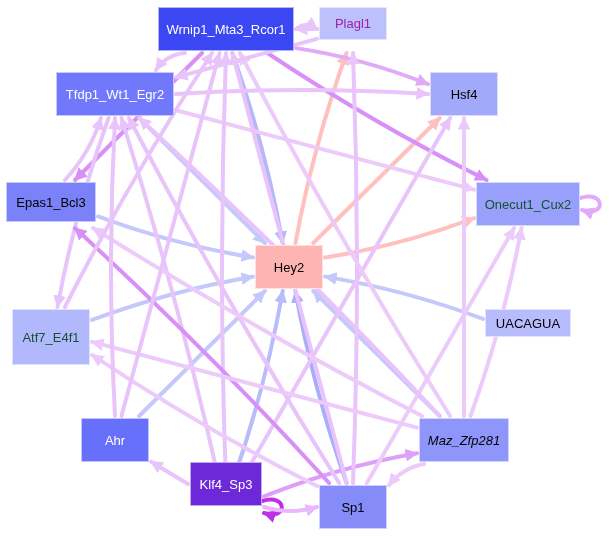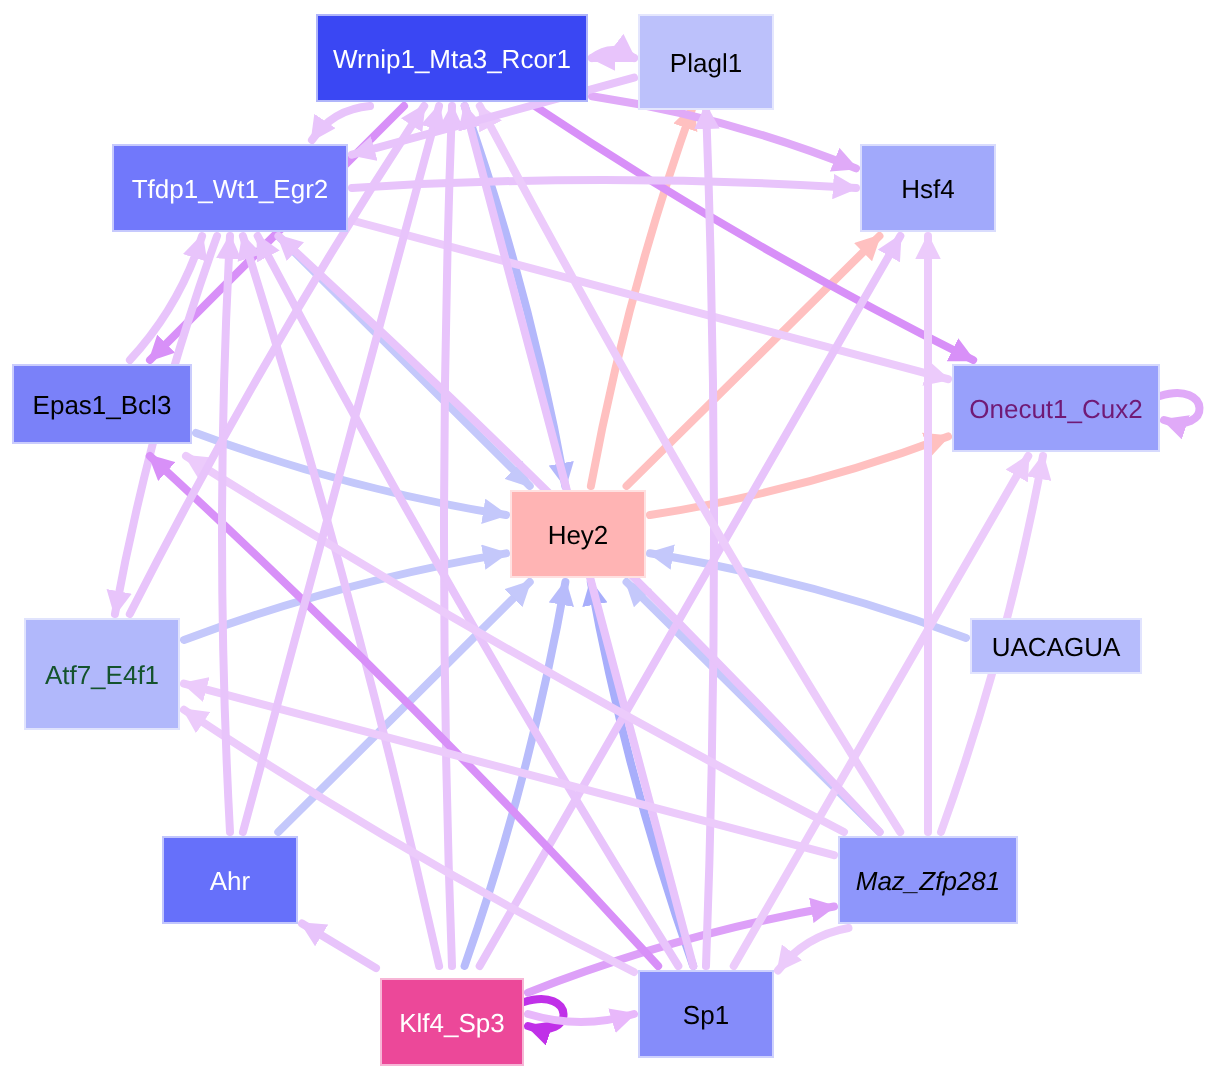--- a/index.html
+++ b/index.html
@@ -100,49 +100,49 @@
       <path fill="none" stroke="#e8c4fb" stroke-width="4" stroke-linecap="round" marker-end="url(#m5)" d="M121.48175182481752,416 Q170.5,234.5 219.5182481751825,53"></path>
       <path fill="none" stroke="#e8c4fb" stroke-width="4" stroke-linecap="round" marker-end="url(#m5)" d="M64.96363636363637,180 Q89.91478670167501,153.0231486264291 101.03636363636363,118"></path>
       <path fill="none" stroke="#e8c4fb" stroke-width="4" stroke-linecap="round" marker-end="url(#m5)" d="M64.90728476821192,307 Q131.5781594584525,175.98899968618935 212.09271523178808,53"></path>
       <path fill="none" stroke="#e8c4fb" stroke-width="4" stroke-linecap="round" marker-end="url(#m5)" d="M317,38.831932773109244 Q246.5,58.08613445378151 176,77.34033613445378"></path>
     </g>
 </svg>
 <div id="nodes">
     <div class="node" style="left: 158px; top: 7px; width: 136px; height: 44px; background: rgb(58, 71, 243); color: rgb(255, 255, 255);">
       <span>Wrnip1_Mta3_Rcor1</span>
     </div>
-    <div class="node" style="left: 319px; top: 7px; width: 68px; height: 48px; background: rgb(188, 193, 251); color: #000000;">
+    <div class="node" style="left: 319px; top: 7px; width: 68px; height: 33px; background: rgb(188, 193, 251); color: #a21caf;">
       <span>Plagl1</span>
     </div>
     <div class="node" style="left: 56px; top: 72px; width: 118px; height: 44px; background: rgb(113, 120, 251); color: rgb(255, 255, 255);">
       <span>Tfdp1_Wt1_Egr2</span>
     </div>
     <div class="node" style="left: 430px; top: 72px; width: 68px; height: 44px; background: rgb(161, 169, 251); color: rgb(0, 0, 0);">
       <span>Hsf4</span>
     </div>
     <div class="node" style="left: 6px; top: 182px; width: 90px; height: 40px; background: rgb(122, 129, 249); color: rgb(0, 0, 0);">
       <span>Epas1_Bcl3</span>
     </div>
-    <div class="node" style="left: 476px; top: 182px; width: 104px; height: 44px; background: rgb(152, 160, 251); color: #701a75;">
+    <div class="node" style="left: 476px; top: 182px; width: 104px; height: 44px; background: rgb(152, 160, 251); color: #14532d;">
       <span>Onecut1_Cux2</span>
     </div>
     <div class="node" style="left: 255px; top: 245px; width: 68px; height: 44px; background: rgb(255, 180, 180); color: rgb(0, 0, 0);">
       <span>Hey2</span>
     </div>
     <div class="node" style="left: 12px; top: 309px; width: 78px; height: 56px; background: rgb(177, 184, 251); color: #14532d;">
       <span>Atf7_E4f1</span>
     </div>
     <div class="node" style="left: 485px; top: 309px; width: 86px; height: 28px; background: rgb(182, 188, 252); color: rgb(0, 0, 0);">
       <span>UACAGUA</span>
     </div>
     <div class="node" style="left: 81px; top: 418px; width: 68px; height: 44px; background: rgb(102, 112, 250); color: rgb(255, 255, 255);">
       <span>Ahr</span>
     </div>
     <div class="node" style="left: 419px; top: 418px; width: 90px; height: 44px; background: rgb(142, 150, 251); color: rgb(0, 0, 0); font-style: italic;">
       <span>Maz_Zfp281</span>
     </div>
-    <div class="node" style="left: 190px; top: 489px; width: 72px; height: 44px; background: #ec4899; color: rgb(255, 255, 255);">
+    <div class="node" style="left: 190px; top: 462px; width: 72px; height: 44px; background: #6d28d9; color: rgb(255, 255, 255);">
       <span>Klf4_Sp3</span>
     </div>
     <div class="node" style="left: 319px; top: 485px; width: 68px; height: 44px; background: rgb(133, 140, 250); color: rgb(0, 0, 0);">
       <span>Sp1</span>
     </div>
   </div>
 
 </body></html>

